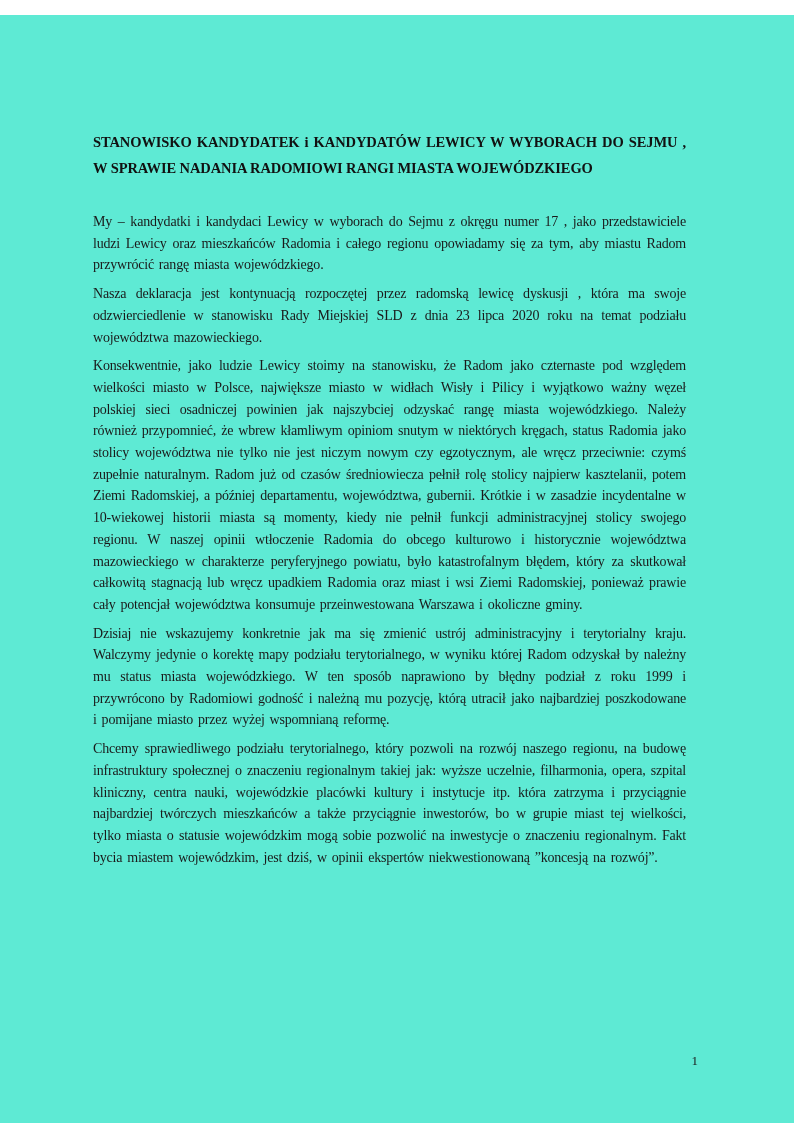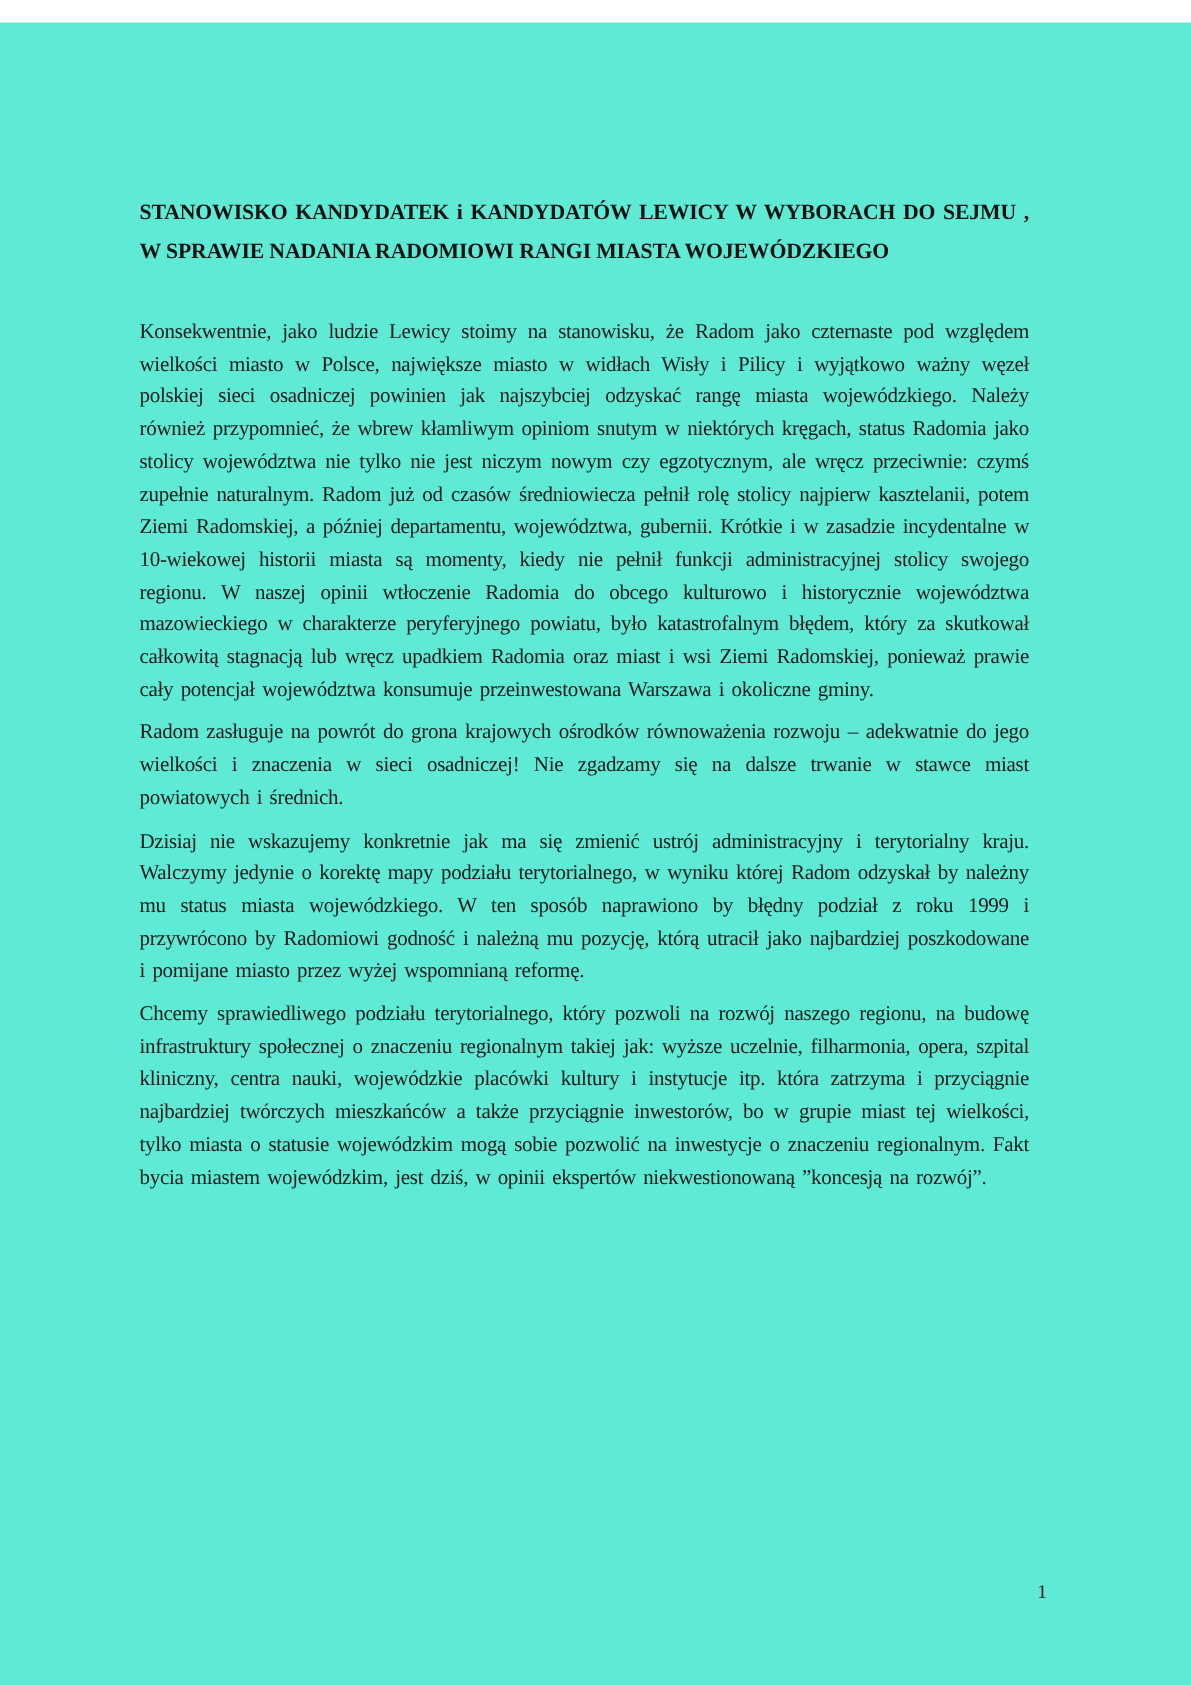--- a/index.html
+++ b/index.html
@@ -57,20 +57,21 @@
     color: #1a1a1a;
   }
 </style>
 </head>
 <body>
 
 <div class="page">
   <div class="content">
     <h1 class="doc-title">STANOWISKO KANDYDATEK i KANDYDATÓW LEWICY W WYBORACH DO SEJMU , W SPRAWIE NADANIA RADOMIOWI RANGI MIASTA WOJEWÓDZKIEGO</h1>
 
+    <p class="body-par">My – kandydatki i kandydaci Lewicy w wyborach do Sejmu z okręgu numer 17 , jako przedstawiciele ludzi Lewicy oraz mieszkańców Radomia i całego regionu opowiadamy się za tym, aby miastu Radom przywrócić rangę miasta wojewódzkiego.</p>
+    <p class="body-par">Nasza deklaracja jest kontynuacją rozpoczętej przez radomską lewicę dyskusji , która ma swoje odzwierciedlenie w stanowisku Rady Miejskiej SLD z dnia 23 lipca 2020 roku na temat podziału województwa mazowieckiego.</p>
     <p class="body-par">Konsekwentnie, jako ludzie Lewicy stoimy na stanowisku, że Radom jako czternaste pod względem wielkości miasto w Polsce, największe miasto w widłach Wisły i Pilicy i wyjątkowo ważny węzeł polskiej sieci osadniczej powinien jak najszybciej odzyskać rangę miasta wojewódzkiego. Należy również przypomnieć, że wbrew kłamliwym opiniom snutym w niektórych kręgach, status Radomia jako stolicy województwa nie tylko nie jest niczym nowym czy egzotycznym, ale wręcz przeciwnie: czymś zupełnie naturalnym. Radom już od czasów średniowiecza pełnił rolę stolicy najpierw kasztelanii, potem Ziemi Radomskiej, a później departamentu, województwa, gubernii. Krótkie i w zasadzie incydentalne w 10-wiekowej historii miasta są momenty, kiedy nie pełnił funkcji administracyjnej stolicy swojego regionu. W naszej opinii wtłoczenie Radomia do obcego kulturowo i historycznie województwa mazowieckiego w charakterze peryferyjnego powiatu, było katastrofalnym błędem, który za skutkował całkowitą stagnacją lub wręcz upadkiem Radomia oraz miast i wsi Ziemi Radomskiej, ponieważ prawie cały potencjał województwa konsumuje przeinwestowana Warszawa i okoliczne gminy.</p>
-    <p class="body-par">Radom zasługuje na powrót do grona krajowych ośrodków równoważenia rozwoju – adekwatnie do jego wielkości i znaczenia w sieci osadniczej! Nie zgadzamy się na dalsze trwanie w stawce miast powiatowych i średnich.</p>
     <p class="body-par">Dzisiaj nie wskazujemy konkretnie jak ma się zmienić ustrój administracyjny i terytorialny kraju. Walczymy jedynie o korektę mapy podziału terytorialnego, w wyniku której Radom odzyskał by należny mu status miasta wojewódzkiego. W ten sposób naprawiono by błędny podział z roku 1999 i przywrócono by Radomiowi godność i należną mu pozycję, którą utracił jako najbardziej poszkodowane i pomijane miasto przez wyżej wspomnianą reformę.</p>
     <p class="body-par">Chcemy sprawiedliwego podziału terytorialnego, który pozwoli na rozwój naszego regionu, na budowę infrastruktury społecznej o znaczeniu regionalnym takiej jak: wyższe uczelnie, filharmonia, opera, szpital kliniczny, centra nauki, wojewódzkie placówki kultury i instytucje itp. która zatrzyma i przyciągnie najbardziej twórczych mieszkańców a także przyciągnie inwestorów, bo w grupie miast tej wielkości, tylko miasta o statusie wojewódzkim mogą sobie pozwolić na inwestycje o znaczeniu regionalnym. Fakt bycia miastem wojewódzkim, jest dziś, w opinii ekspertów niekwestionowaną ”koncesją na rozwój”.</p>
   </div>
 
   <div class="footer">1</div>
 </div>
 
 </body></html>

